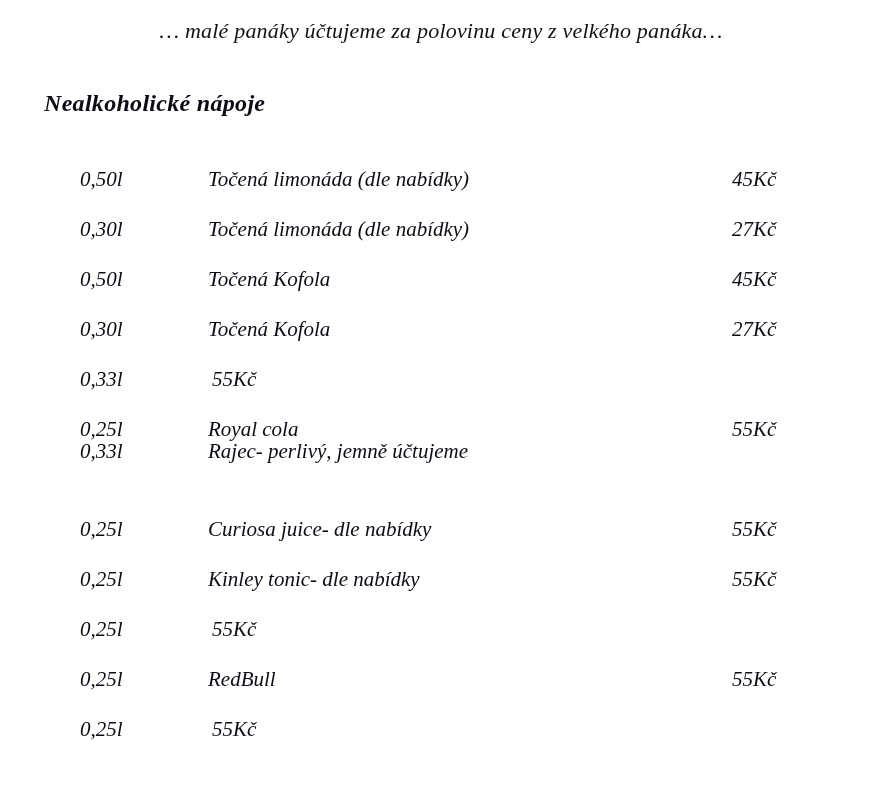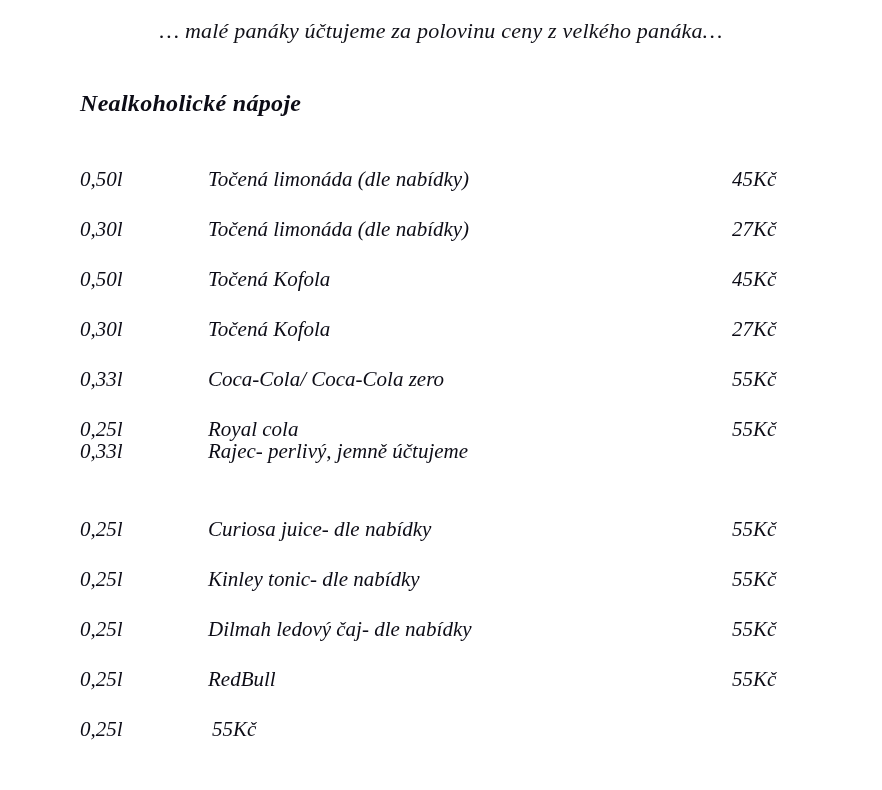--- a/index.html
+++ b/index.html
@@ -25,21 +25,21 @@
     font-size: 22px;
     text-align: center;
     padding-top: 18px;
     letter-spacing: 0.2px;
     color: #111118;
   }
   .section-title {
     font-style: italic;
     font-weight: bold;
     font-size: 24px;
-    margin-left: 80px;
+    margin-left: 44px;
     margin-top: 46px;
     letter-spacing: 0.3px;
     color: #0c0c16;
   }
   .menu-list {
     margin-top: 22px;
     padding: 0;
   }
   .menu-row {
     display: flex;
@@ -99,21 +99,20 @@
     </div>
 
     <div class="menu-row">
       <span class="vol">0,30l</span>
       <span class="name">Točená Kofola</span>
       <span class="price">27Kč</span>
     </div>
 
     <div class="menu-row">
       <span class="vol">0,33l</span>
-      <span class="name">Coca-Cola/ Coca-Cola zero</span>
       <span class="price">55Kč</span>
     </div>
 
     <div class="menu-row">
       <span class="vol">0,25l</span>
       <span class="name">Royal cola</span>
       <span class="price">55Kč</span>
     </div>
 
     <div class="menu-row">
@@ -128,21 +127,20 @@
     </div>
 
     <div class="menu-row">
       <span class="vol">0,25l</span>
       <span class="name">Kinley tonic- dle nabídky</span>
       <span class="price">55Kč</span>
     </div>
 
     <div class="menu-row">
       <span class="vol">0,25l</span>
-      <span class="name">Dilmah ledový čaj- dle nabídky</span>
       <span class="price">55Kč</span>
     </div>
 
     <div class="menu-row">
       <span class="vol">0,25l</span>
       <span class="name">RedBull</span>
       <span class="price">55Kč</span>
     </div>
 
     <div class="menu-row">

